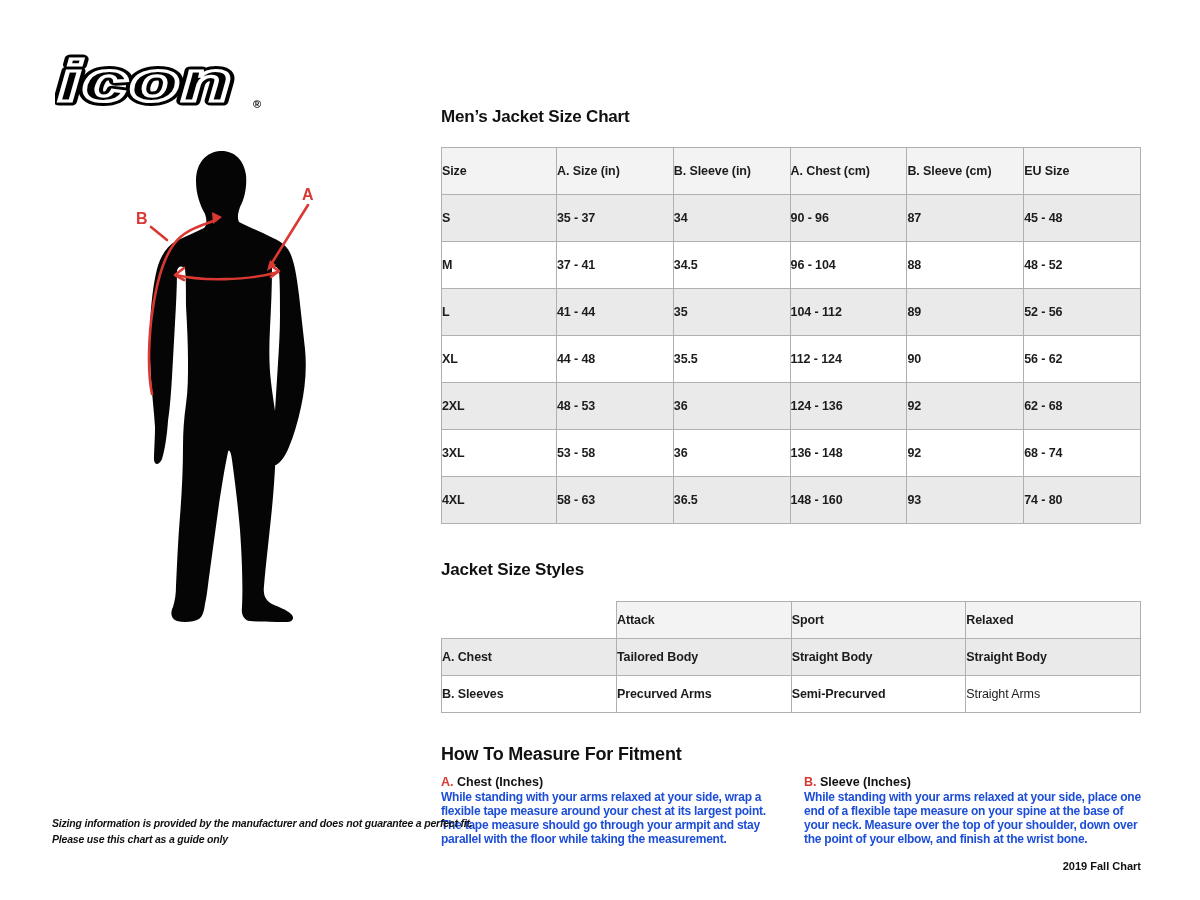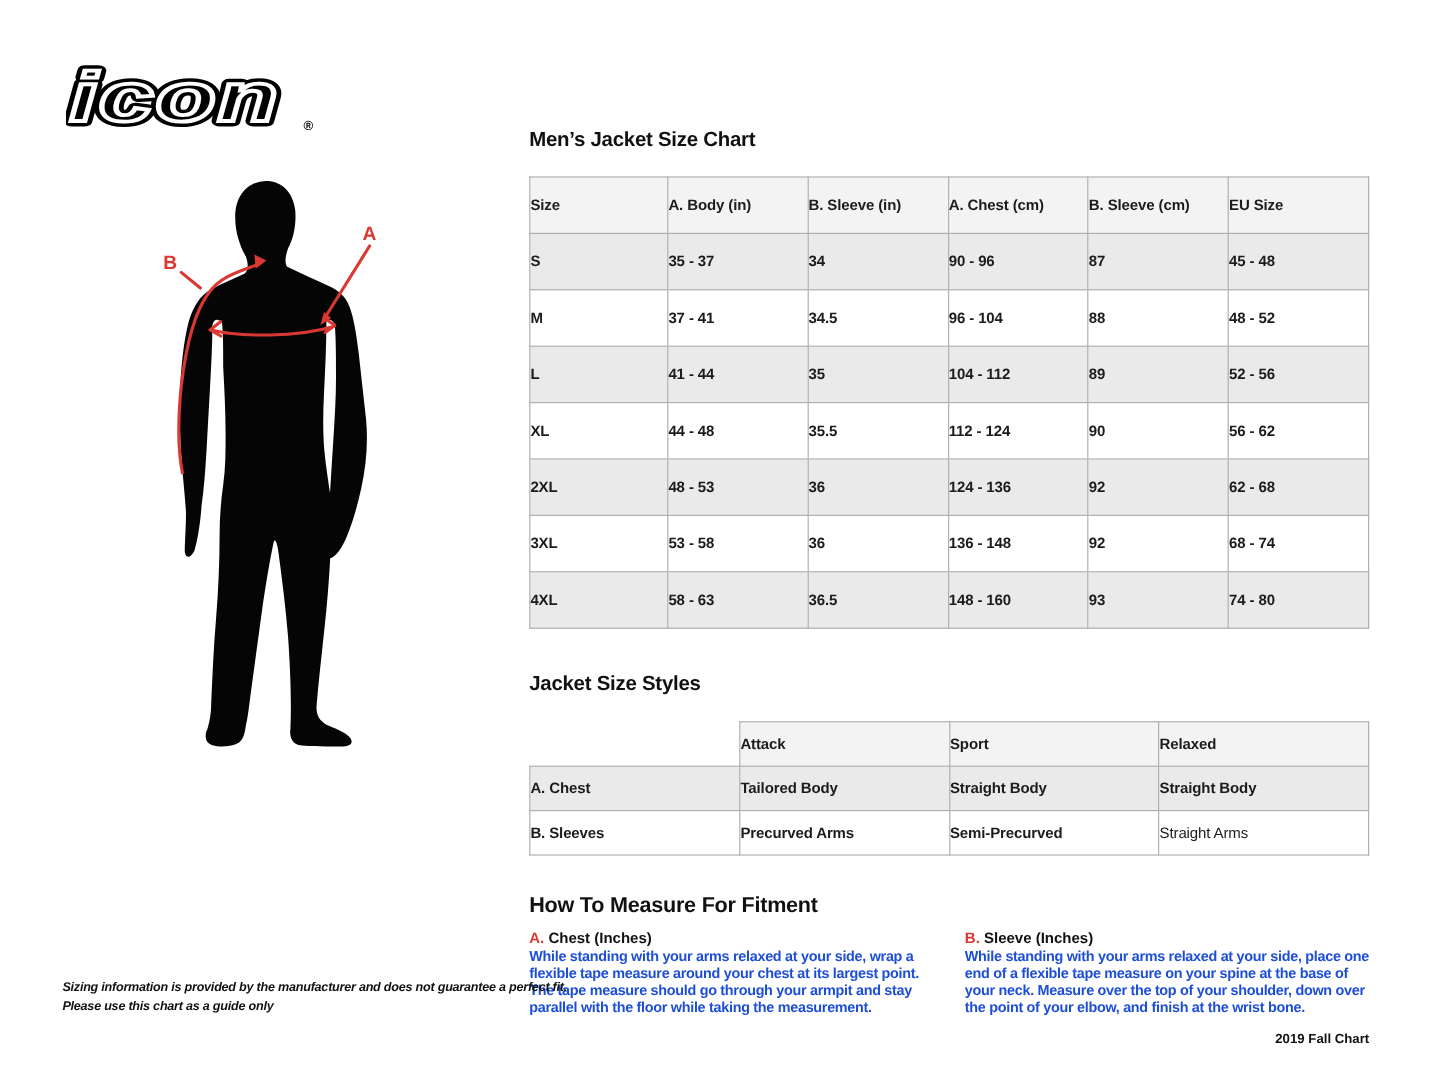--- a/index.html
+++ b/index.html
@@ -165,21 +165,21 @@
         <col class="c0">
         <col>
         <col>
         <col>
         <col>
         <col>
       </colgroup>
   <thead>
         <tr>
           <th>Size</th>
-          <th>A. Body (in)</th>
+          <th>A. Size (in)</th>
           <th>B. Sleeve (in)</th>
           <th>A. Chest (cm)</th>
           <th>B. Sleeve (cm)</th>
           <th>EU Size</th>
         </tr>
       </thead>
       <tbody>
         <tr>
           <td>S</td>
           <td>35 - 37</td>

